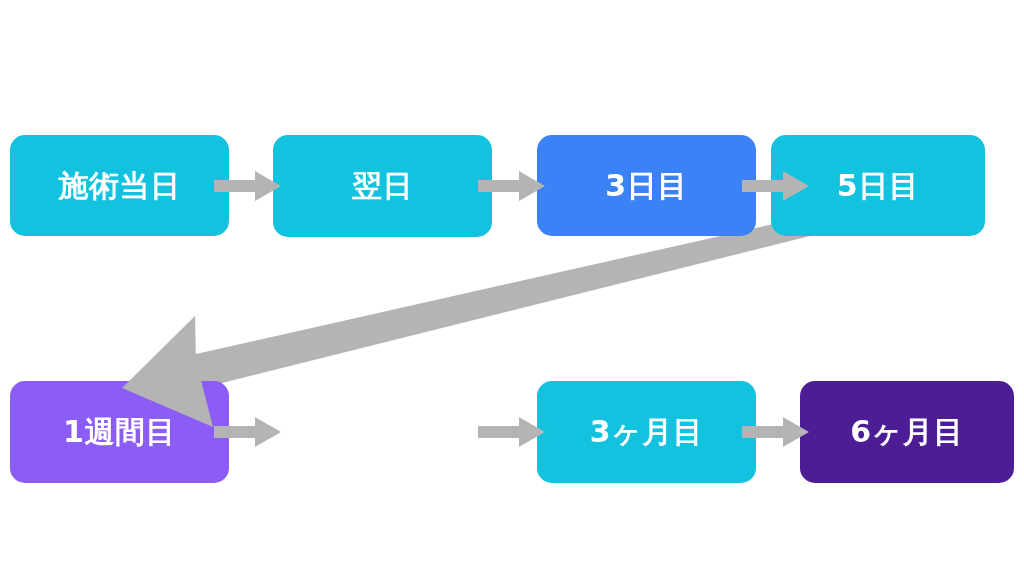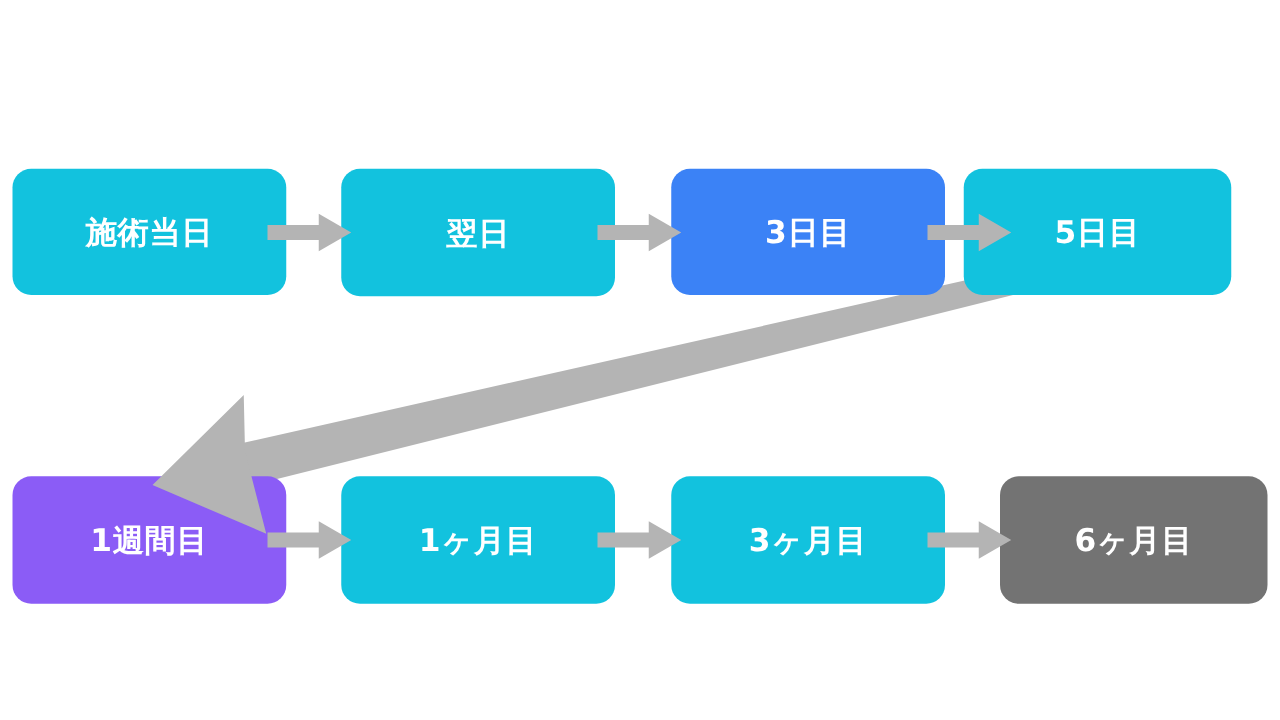--- a/index.html
+++ b/index.html
@@ -35,21 +35,21 @@
     position: absolute;
     z-index: 2;
     display: flex;
     align-items: center;
     justify-content: center;
     border-radius: 15px;
     box-sizing: border-box;
   }
   .node-label {
     color: #ffffff;
-    font-size: 25px;
+    font-size: 30px;
     font-weight: bold;
     letter-spacing: 0.5px;
     line-height: 1;
     white-space: nowrap;
     user-select: none;
   }
 </style>
 </head>
 <body>
 
@@ -73,29 +73,26 @@
   </div>
 
   <div class="node" style="left:771px; top:135px; width:214px; height:101px; background:#12c2de;">
     <span class="node-label">5日目</span>
   </div>
 
   <div class="node" style="left:10px; top:381px; width:219px; height:102px; background:#8b5cf6;">
     <span class="node-label">1週間目</span>
   </div>
 
-  <div class="node" style="left:273px; top:381px; width:219px; height:102px; background:#12c2de;">
-    <span class="node-label">1ヶ月目</span>
-  </div>
 
   <div class="node" style="left:537px; top:381px; width:219px; height:102px; background:#12c2de;">
     <span class="node-label">3ヶ月目</span>
   </div>
 
-  <div class="node" style="left:800px; top:381px; width:214px; height:102px; background:#737373;">
+  <div class="node" style="left:800px; top:381px; width:214px; height:102px; background:#4c1d95;">
     <span class="node-label">6ヶ月目</span>
   </div>
 
   <svg class="arrow-layer over" viewBox="0 0 1024 576" width="1024" height="576" aria-hidden="true">
 
     <polygon fill="#b4b4b4" points="214,180 255,180 255,171 281,186 255,201 255,192 214,192"></polygon>
     <polygon fill="#b4b4b4" points="478,180 519,180 519,171 545,186 519,201 519,192 478,192"></polygon>
     <polygon fill="#b4b4b4" points="742,180 783,180 783,171 809,186 783,201 783,192 742,192"></polygon>
 
     <polygon fill="#b4b4b4" points="214,426 255,426 255,417 281,432 255,447 255,438 214,438"></polygon>

